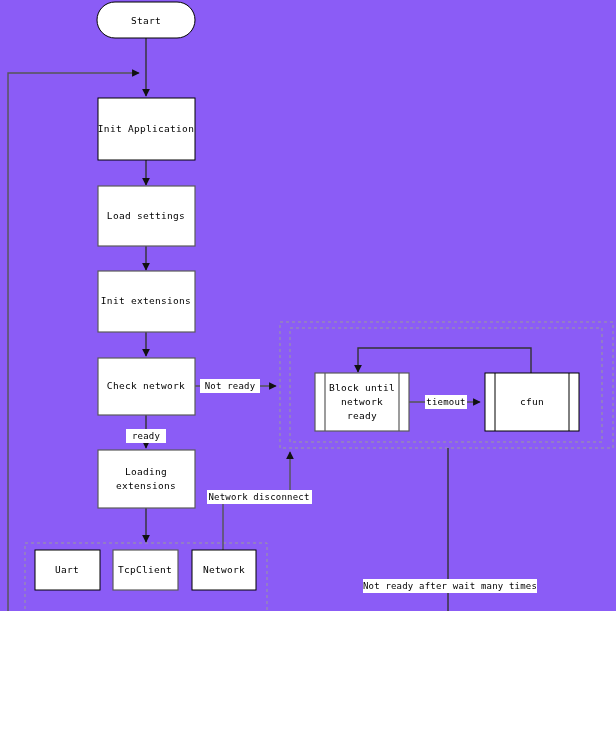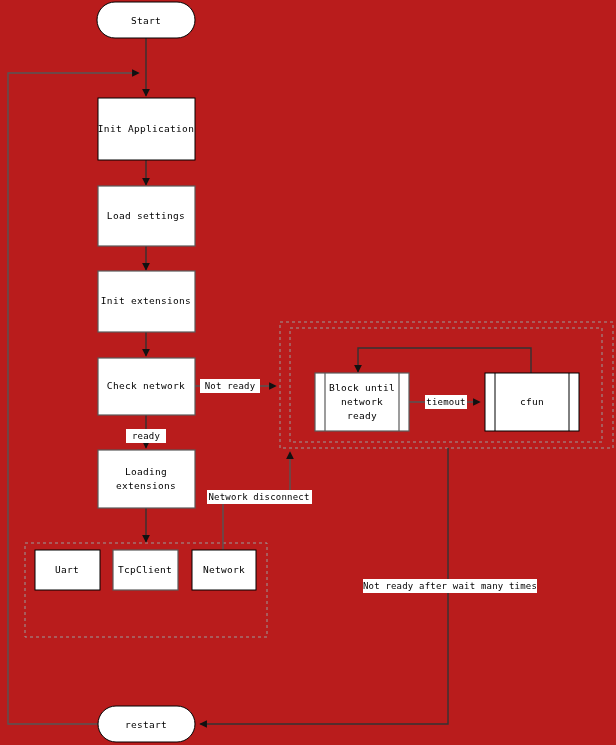--- a/index.html
+++ b/index.html
@@ -6,22 +6,22 @@
     margin: 0;
     padding: 0;
     background: #ffffff;
   }
   body {
     font-family: "DejaVu Sans Mono", "Liberation Mono", monospace;
   }
   #canvas {
     position: relative;
     width: 616px;
-    height: 745px;
-    background: #b91c1c;
+    height: 611px;
+    background: #8b5cf6;
     overflow: hidden;
   }
   #flow-svg {
     position: absolute;
     top: 0;
     left: 0;
   }
   .node-label {
     font-family: "DejaVu Sans Mono", "Liberation Mono", monospace;
     font-size: 9.5px;

